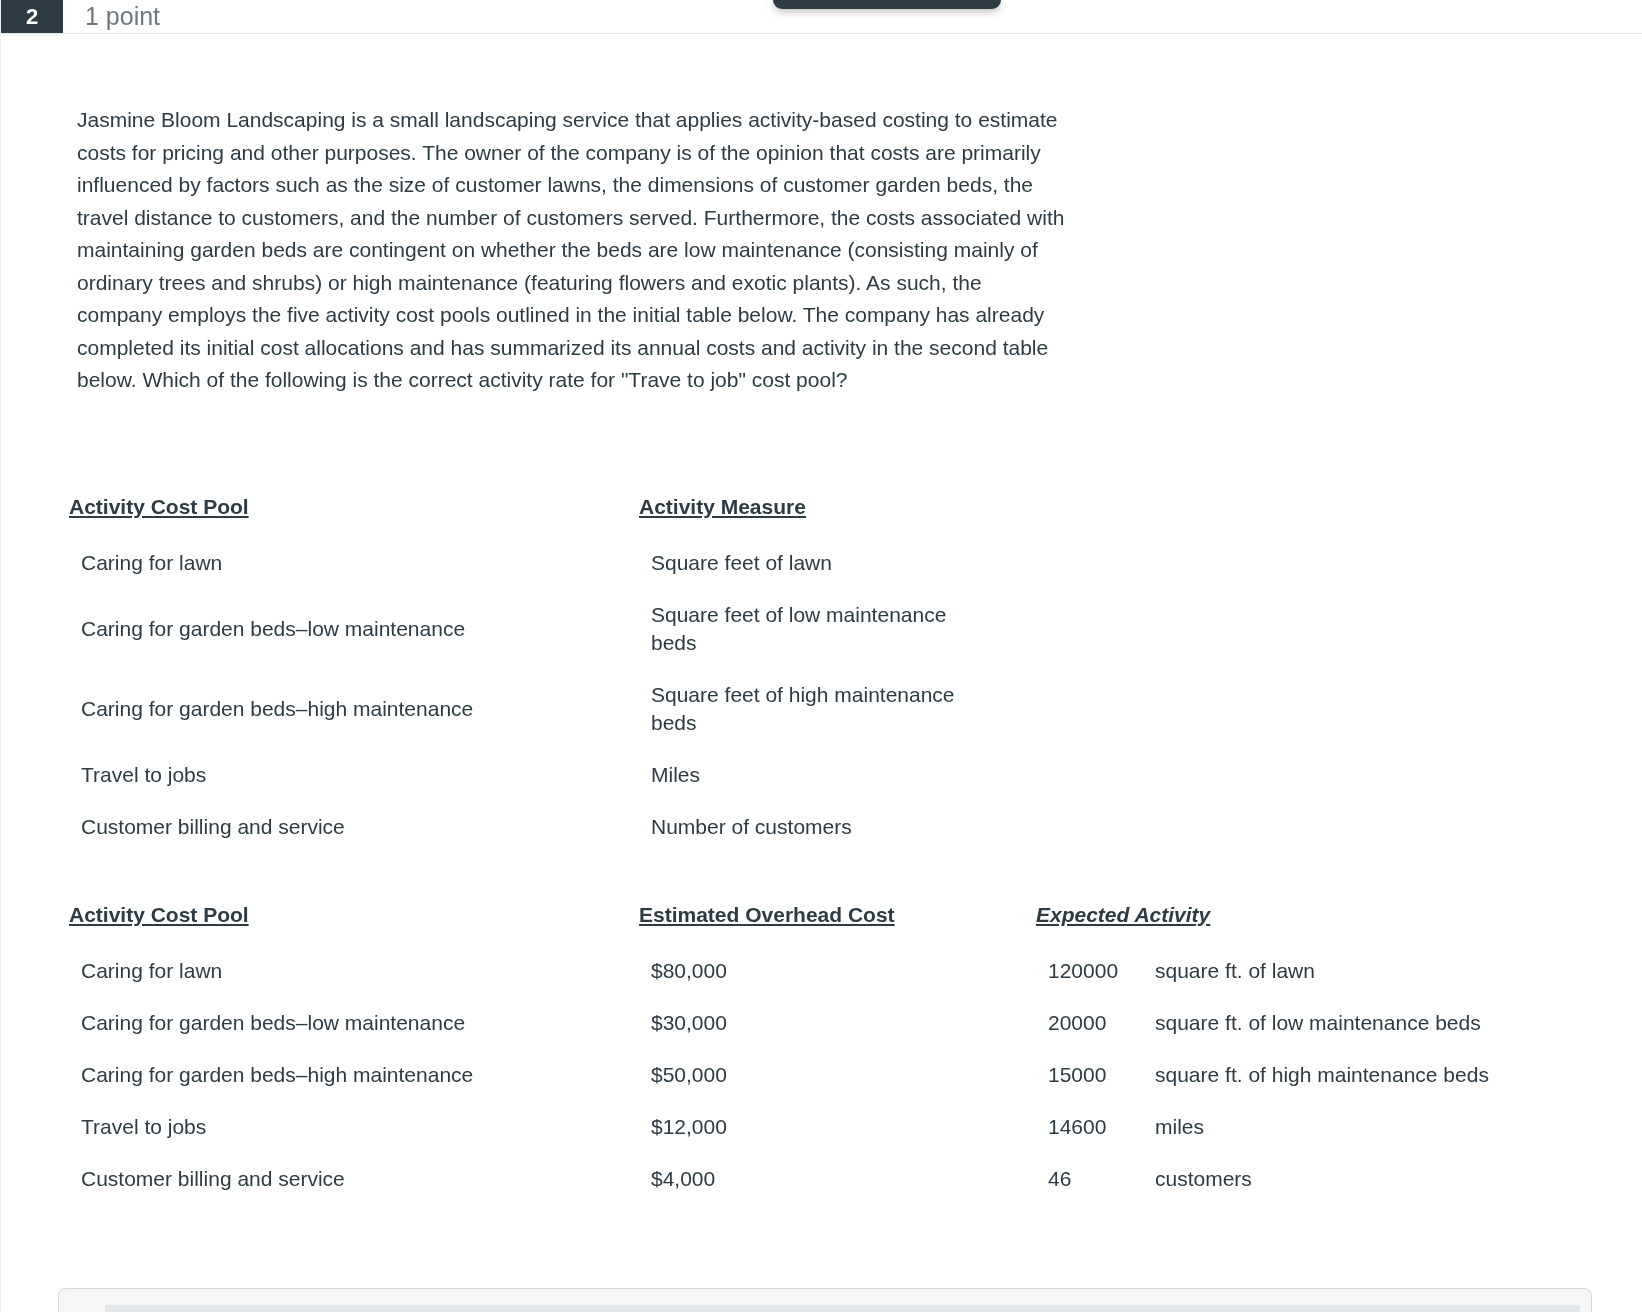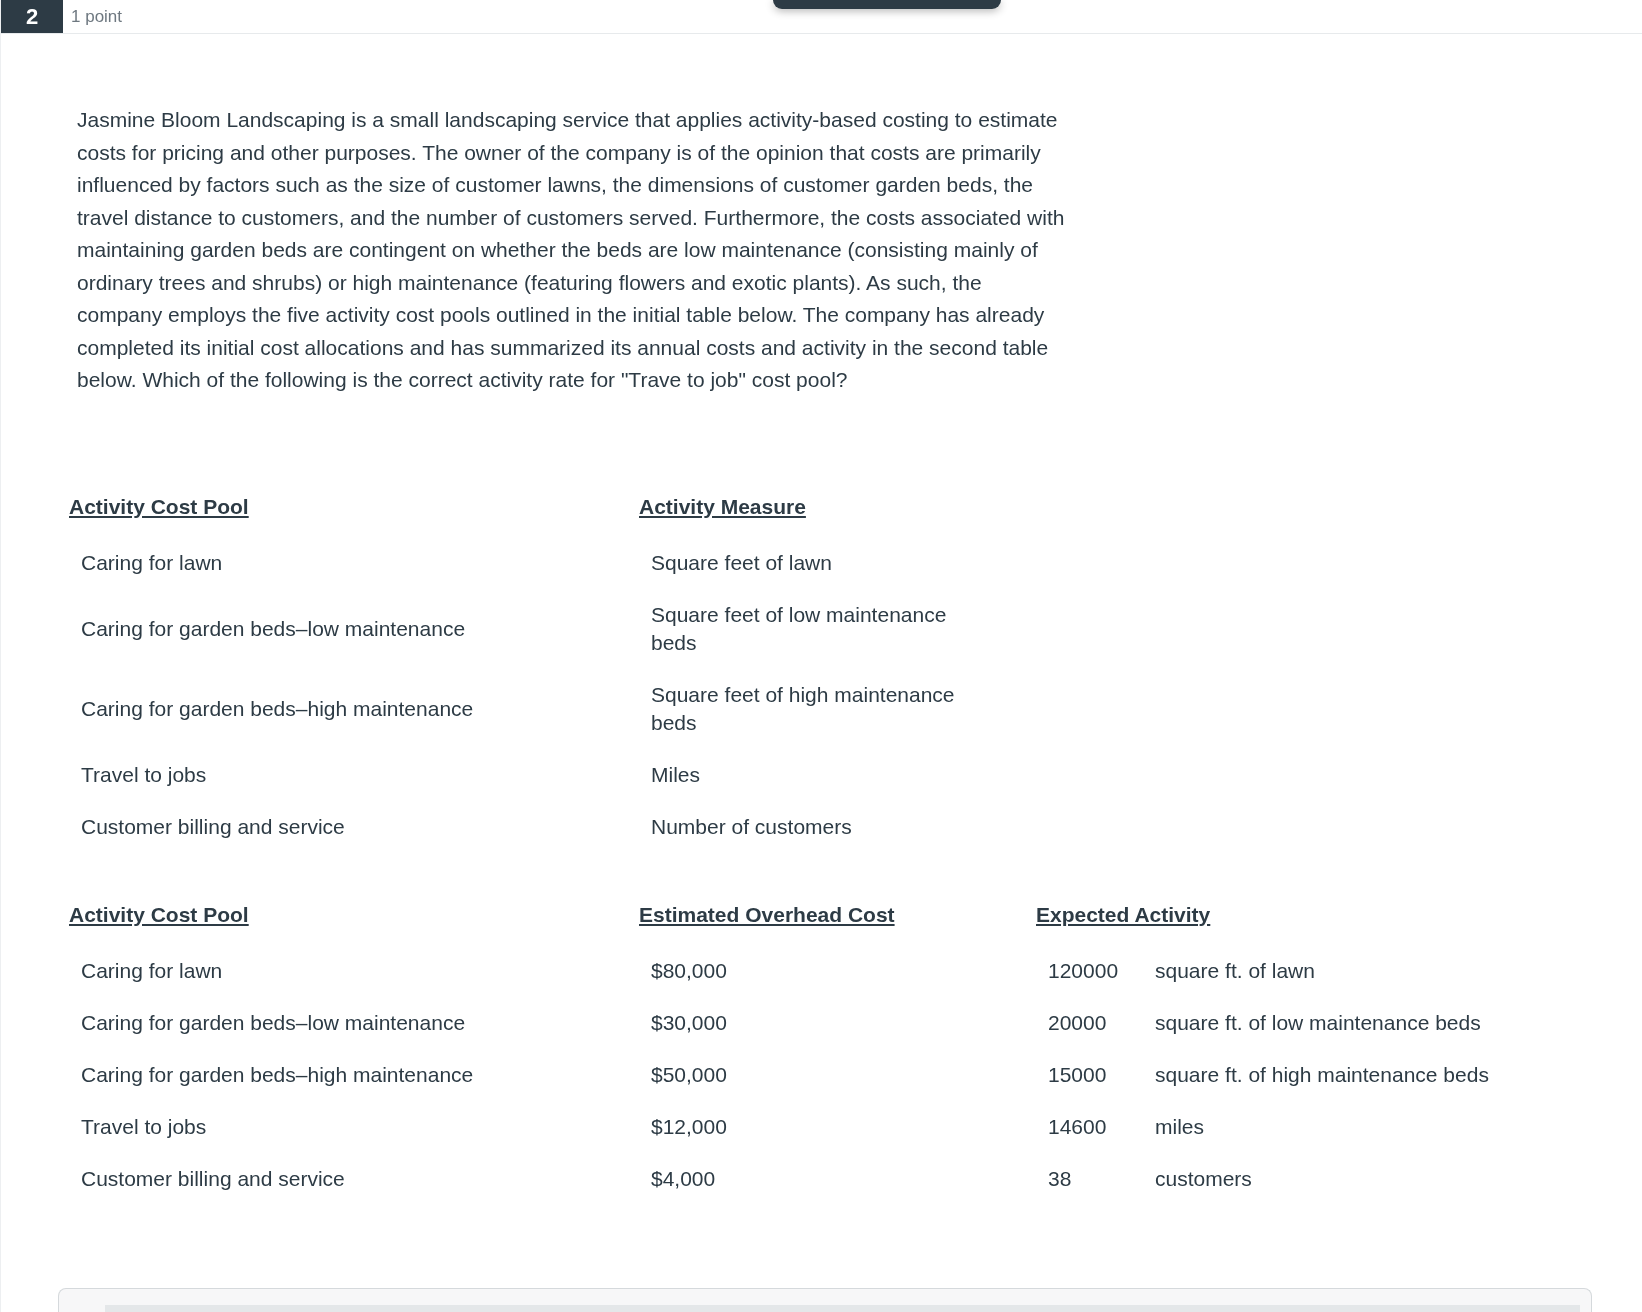--- a/index.html
+++ b/index.html
@@ -25,23 +25,23 @@
   .q-number {
     width:62px;
     background:#2D3B45;
     color:#ffffff;
     font-weight:bold;
     font-size:22px;
     display:flex; align-items:center; justify-content:center;
   }
   .q-points {
     color:#6E7880;
-    font-size:17px;
+    font-size:25px;
     display:flex; align-items:center;
-    margin-left:8px;
+    margin-left:22px;
   }
   
   .toast-sliver {
     position:absolute;
     top:0; left:772px;
     width:228px; height:9px;
     background:#2D3B45;
     border-radius:0 0 10px 10px;
     box-shadow:0 2px 8px rgba(0,0,0,0.30);
   }
@@ -55,21 +55,21 @@
   
   .tbl { display:grid; font-size:21px; }
   .tbl1 { grid-template-columns:570px 330px; margin-top:98px; }
   .tbl2 { grid-template-columns:570px 397px 107px auto; margin-top:50px; width:1505px; }
   .th {
     font-weight:bold;
     text-decoration:underline;
     padding-bottom:18px;
     font-size:21px;
   }
-  .span2 { grid-column:3 / span 2; }
+  .span2 { grid-column:3 / span 2;font-style:italic; }
   .td {
     padding:12px 0;
     line-height:28px;
     display:flex; align-items:center;margin-left:12px;
   }
   
   .answer-bar {
     position:absolute;
     left:57px; right:50px; bottom:0;
     height:24px;
@@ -140,21 +140,21 @@
       <div class="td">15000</div>
       <div class="td">square ft. of high maintenance beds</div>
 
       <div class="td">Travel to jobs</div>
       <div class="td">$12,000</div>
       <div class="td">14600</div>
       <div class="td">miles</div>
 
       <div class="td">Customer billing and service</div>
       <div class="td">$4,000</div>
-      <div class="td">38</div>
+      <div class="td">46</div>
       <div class="td">customers</div>
     </section>
 
   </main>
 
   <div class="answer-bar">
     <div class="answer-inner"></div>
   </div>
 
 </div>

